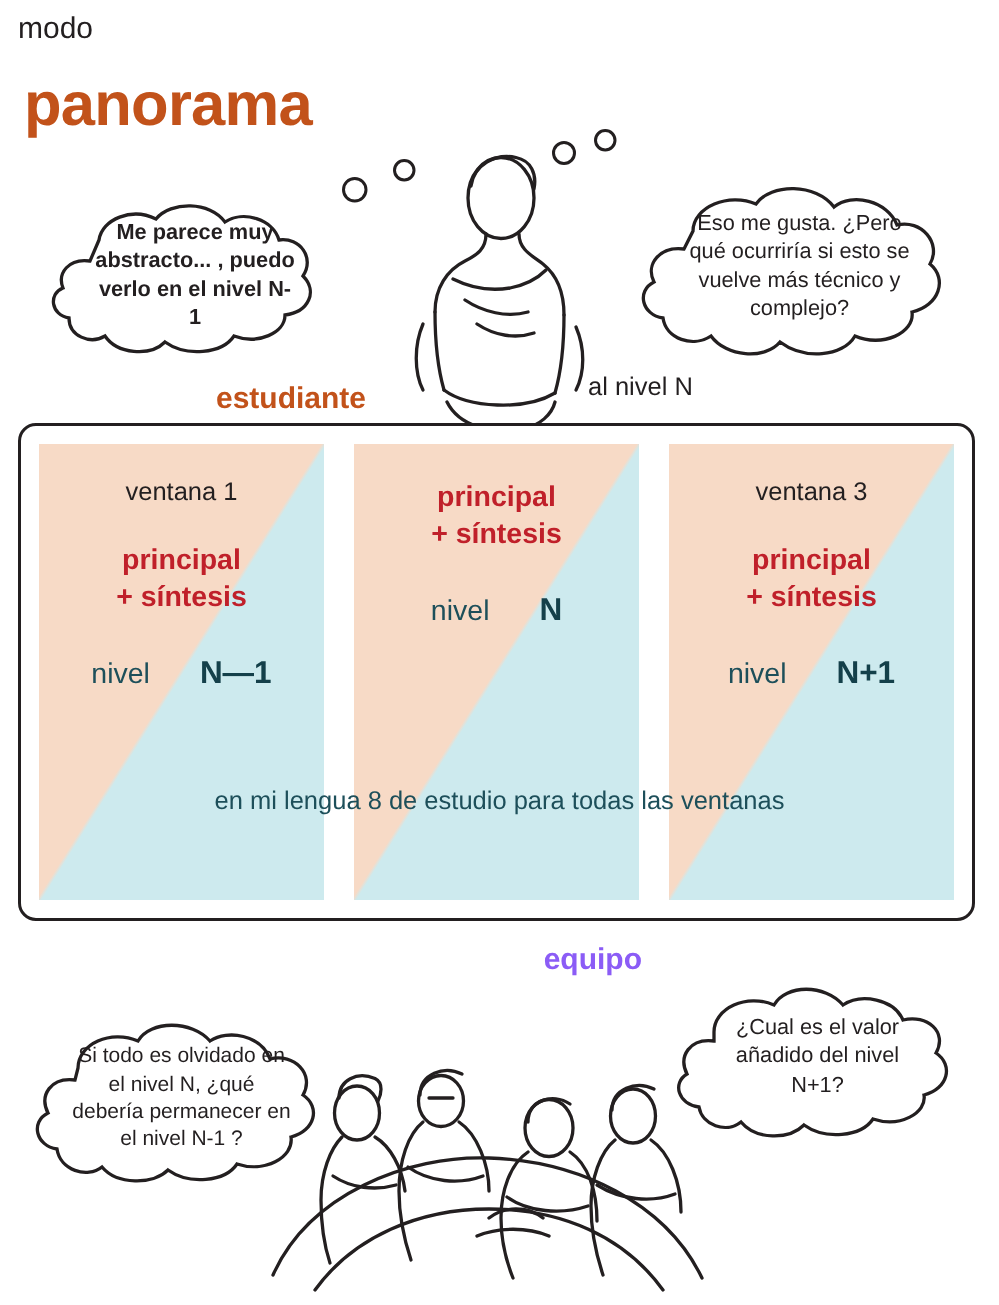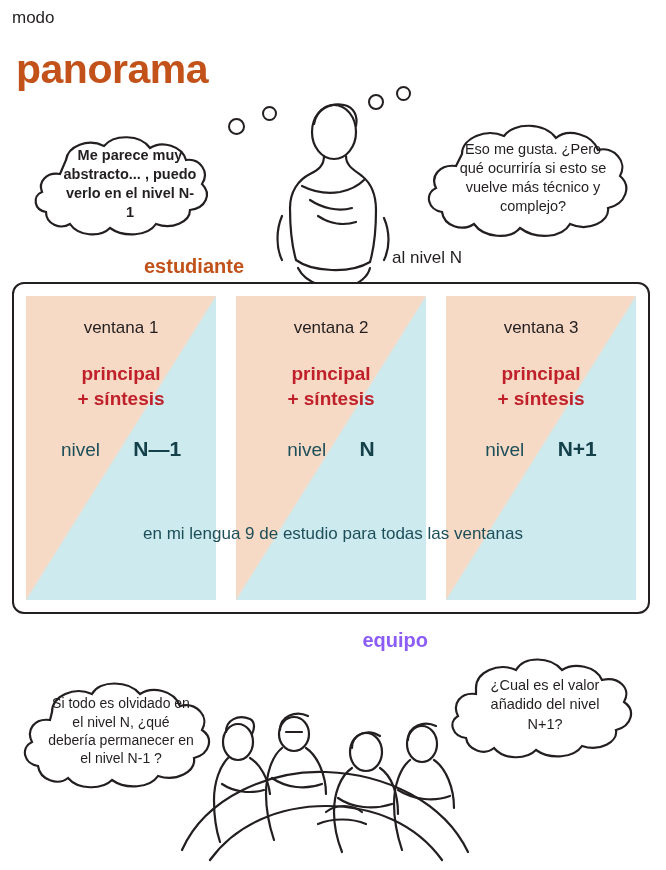--- a/index.html
+++ b/index.html
@@ -13,21 +13,21 @@
     position: relative;
     font-family: "Liberation Sans", sans-serif;
     overflow: hidden;
   }
 
   
   #modo-label {
     position: absolute;
     left: 12px;
     top: 8px;
-    font-size: 17px;
+    font-size: 20px;
     color: #231f20;
   }
   #panorama-title {
     position: absolute;
     left: 16px;
     top: 46px;
     font-size: 41px;
     font-weight: bold;
     color: #c2521a;
     letter-spacing: -0.5px;
@@ -228,42 +228,41 @@
     <div class="win-main">
       <div>principal</div>
       <div>+ síntesis</div>
     </div>
     <div class="win-level">
       <span>nivel </span><b>N—1</b>
     </div>
   </div>
 
   <div class="window">
-    <div class="win-title">ventana 2</div>
     <div class="win-main">
       <div>principal</div>
       <div>+ síntesis</div>
     </div>
     <div class="win-level">
       <span>nivel </span><b>N</b>
     </div>
   </div>
 
   <div class="window">
     <div class="win-title">ventana 3</div>
     <div class="win-main">
       <div>principal</div>
       <div>+ síntesis</div>
     </div>
     <div class="win-level">
       <span>nivel </span><b>N+1</b>
     </div>
   </div>
 
-  <div id="panel-footer">en mi lengua 9 de estudio para todas las ventanas</div>
+  <div id="panel-footer">en mi lengua 8 de estudio para todas las ventanas</div>
 </div>
 
 <div id="equipo-label">
   <div>equipo</div>
 </div>
 
 <div class="cloudwrap" id="bubble-bl">
   <svg width="210" height="118" viewBox="0 0 210 118" fill="#fff" stroke="#231f20" stroke-width="2.2">
     <path d="M34 48 C18 46 10 58 16 70 C4 76 8 92 22 94 C24 108 42 114 52 106
              C62 118 86 118 96 108 C110 118 134 116 142 104

